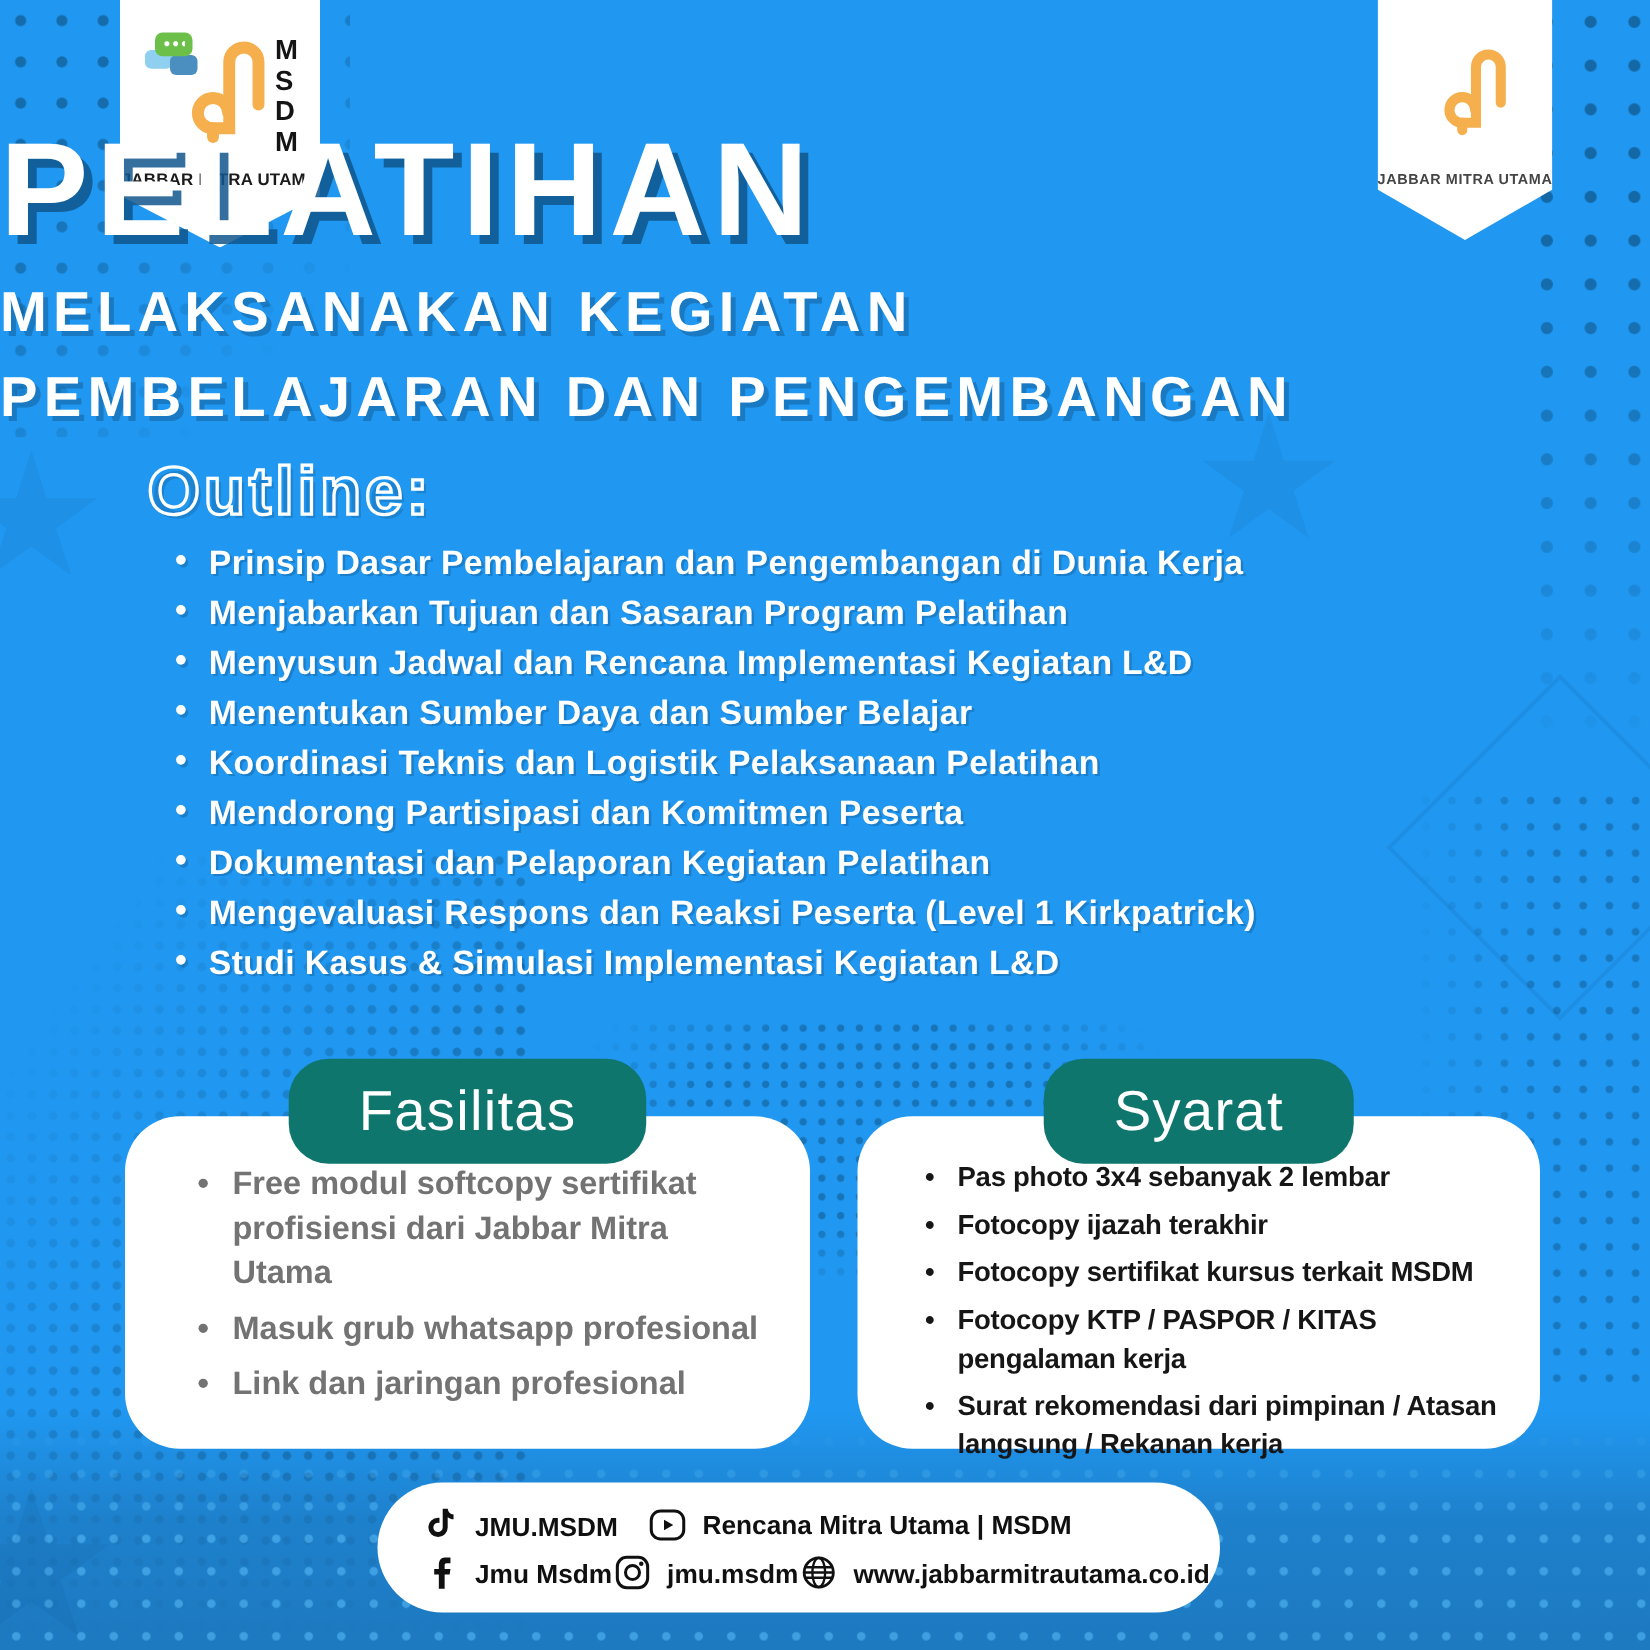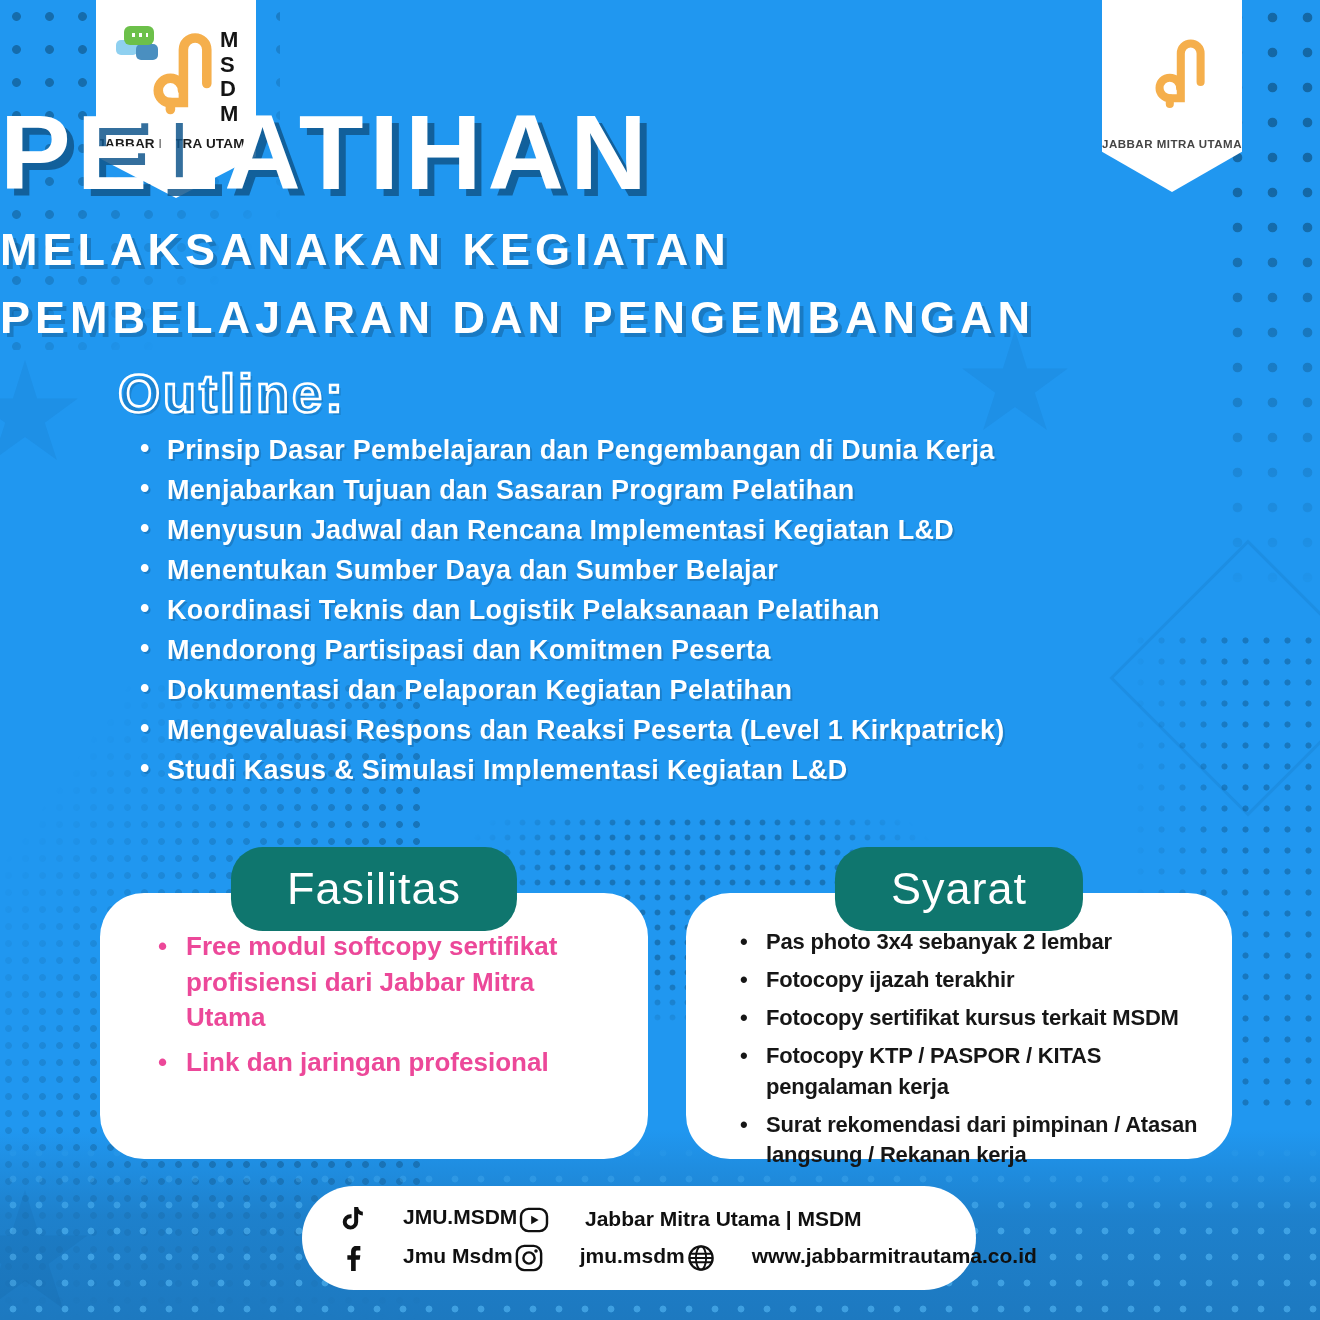--- a/index.html
+++ b/index.html
@@ -92,33 +92,33 @@
   .card{position:absolute;background:#ffffff;border-radius:44px;}
   .card-fas{left:100px;top:893px;width:548px;height:266px;}
   .card-sya{left:686px;top:893px;width:546px;height:266px;}
   .pill{position:absolute;top:-46px;left:50%;transform:translateX(-50%);
         height:60px;padding:12px 56px;border-radius:32px;background:#0f766e;
         display:flex;align-items:center;justify-content:center;white-space:nowrap;
         font-size:45px;font-weight:400;color:#ffffff;letter-spacing:1px;}
   .card ul{margin:0;padding:0;list-style:none;}
   .card-fas ul{padding:36px 30px 0 56px;}
   .card-fas li{position:relative;padding-left:30px;margin-bottom:9px;
-        font-size:26px;line-height:1.37;font-weight:700;color:#ec4899;}
+        font-size:26px;line-height:1.37;font-weight:700;color:#737373;}
   .card-sya ul{padding:34px 20px 0 52px;}
   .card-sya li{position:relative;padding-left:28px;margin-bottom:8px;
         font-size:22px;line-height:1.37;font-weight:700;color:#161616;letter-spacing:-.2px;}
   .card li::before{content:"•";position:absolute;left:2px;top:0;}
 
   
   .social{position:absolute;left:302px;top:1186px;width:674px;height:104px;
           background:#ffffff;border-radius:52px;
           display:flex;flex-direction:column;justify-content:center;
           gap:9px;padding:0 34px;box-sizing:border-box;}
   .srow{display:flex;align-items:center;}
-  .sgroup{display:flex;align-items:flex-start;gap:23px;}
+  .sgroup{display:flex;align-items:flex-end;}
   .sgroup .icon{display:flex;align-items:center;justify-content:center;
                 width:32px;margin-right:12px;}
   .slabel{font-size:21px;font-weight:700;color:#101010;white-space:nowrap;}
   .g-w180{width:182px;}
   .g-w175{width:176px;}
 </style>
 </head>
 <body>
 
 <div class="poster">
@@ -171,20 +171,21 @@
     <li>Mendorong Partisipasi dan Komitmen Peserta</li>
     <li>Dokumentasi dan Pelaporan Kegiatan Pelatihan</li>
     <li>Mengevaluasi Respons dan Reaksi Peserta (Level 1 Kirkpatrick)</li>
     <li>Studi Kasus &amp; Simulasi Implementasi Kegiatan L&amp;D</li>
   </ul>
 
   <div class="card card-fas">
     <div class="pill">Fasilitas</div>
     <ul>
       <li>Free modul softcopy sertifikat profisiensi dari Jabbar Mitra Utama</li>
+      <li>Masuk grub whatsapp profesional</li>
       <li>Link dan jaringan profesional</li>
     </ul>
   </div>
 
   <div class="card card-sya">
     <div class="pill">Syarat</div>
     <ul>
       <li>Pas photo 3x4 sebanyak 2 lembar</li>
       <li>Fotocopy ijazah terakhir</li>
       <li>Fotocopy sertifikat kursus terkait MSDM</li>
@@ -203,21 +204,21 @@
         </span>
         <span class="slabel">JMU.MSDM</span>
       </div>
       <div class="sgroup">
         <span class="icon">
           <svg width="30" height="26" viewBox="0 0 32 28">
             <rect x="2" y="2" width="28" height="24" rx="8" fill="none" stroke="#101010" stroke-width="2.6"></rect>
             <path d="M13 9.5 L21 14 L13 18.5 Z" fill="#101010"></path>
             </svg>
         </span>
-        <span class="slabel">Jabbar Mitra Utama | MSDM</span>
+        <span class="slabel">Rencana Mitra Utama | MSDM</span>
       </div>
     </div>
     <div class="srow">
       <div class="sgroup g-w180">
         <span class="icon">
           <svg width="26" height="28" viewBox="0 0 28 30">
               <path fill="#101010" d="M18 2h5v5h-3.4c-1 0-1.6.7-1.6 1.7V12H23l-.7 4.8h-4.3V29h-5V16.8H9V12h4V8.5C13 4.5 15 2 18 2z"></path>
             </svg>
         </span>
         <span class="slabel">Jmu Msdm</span>

